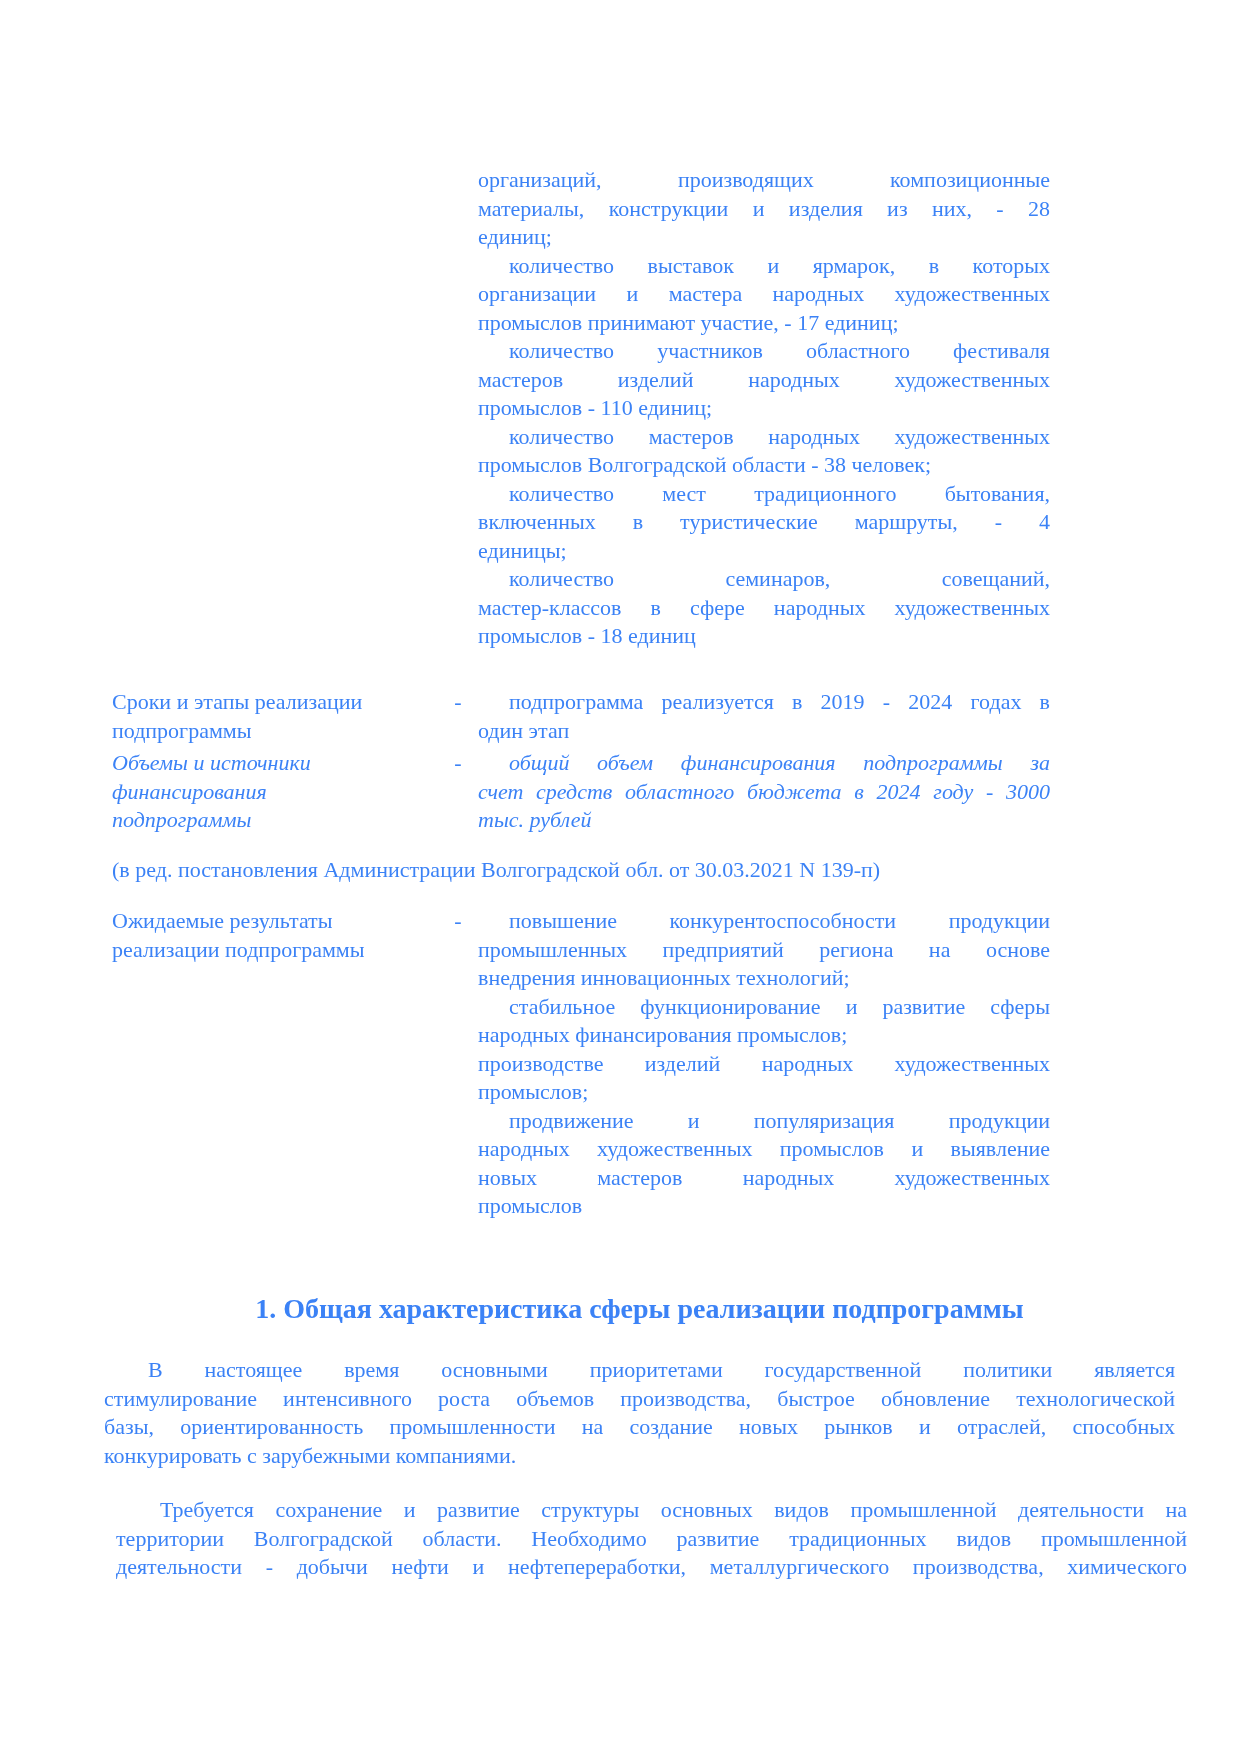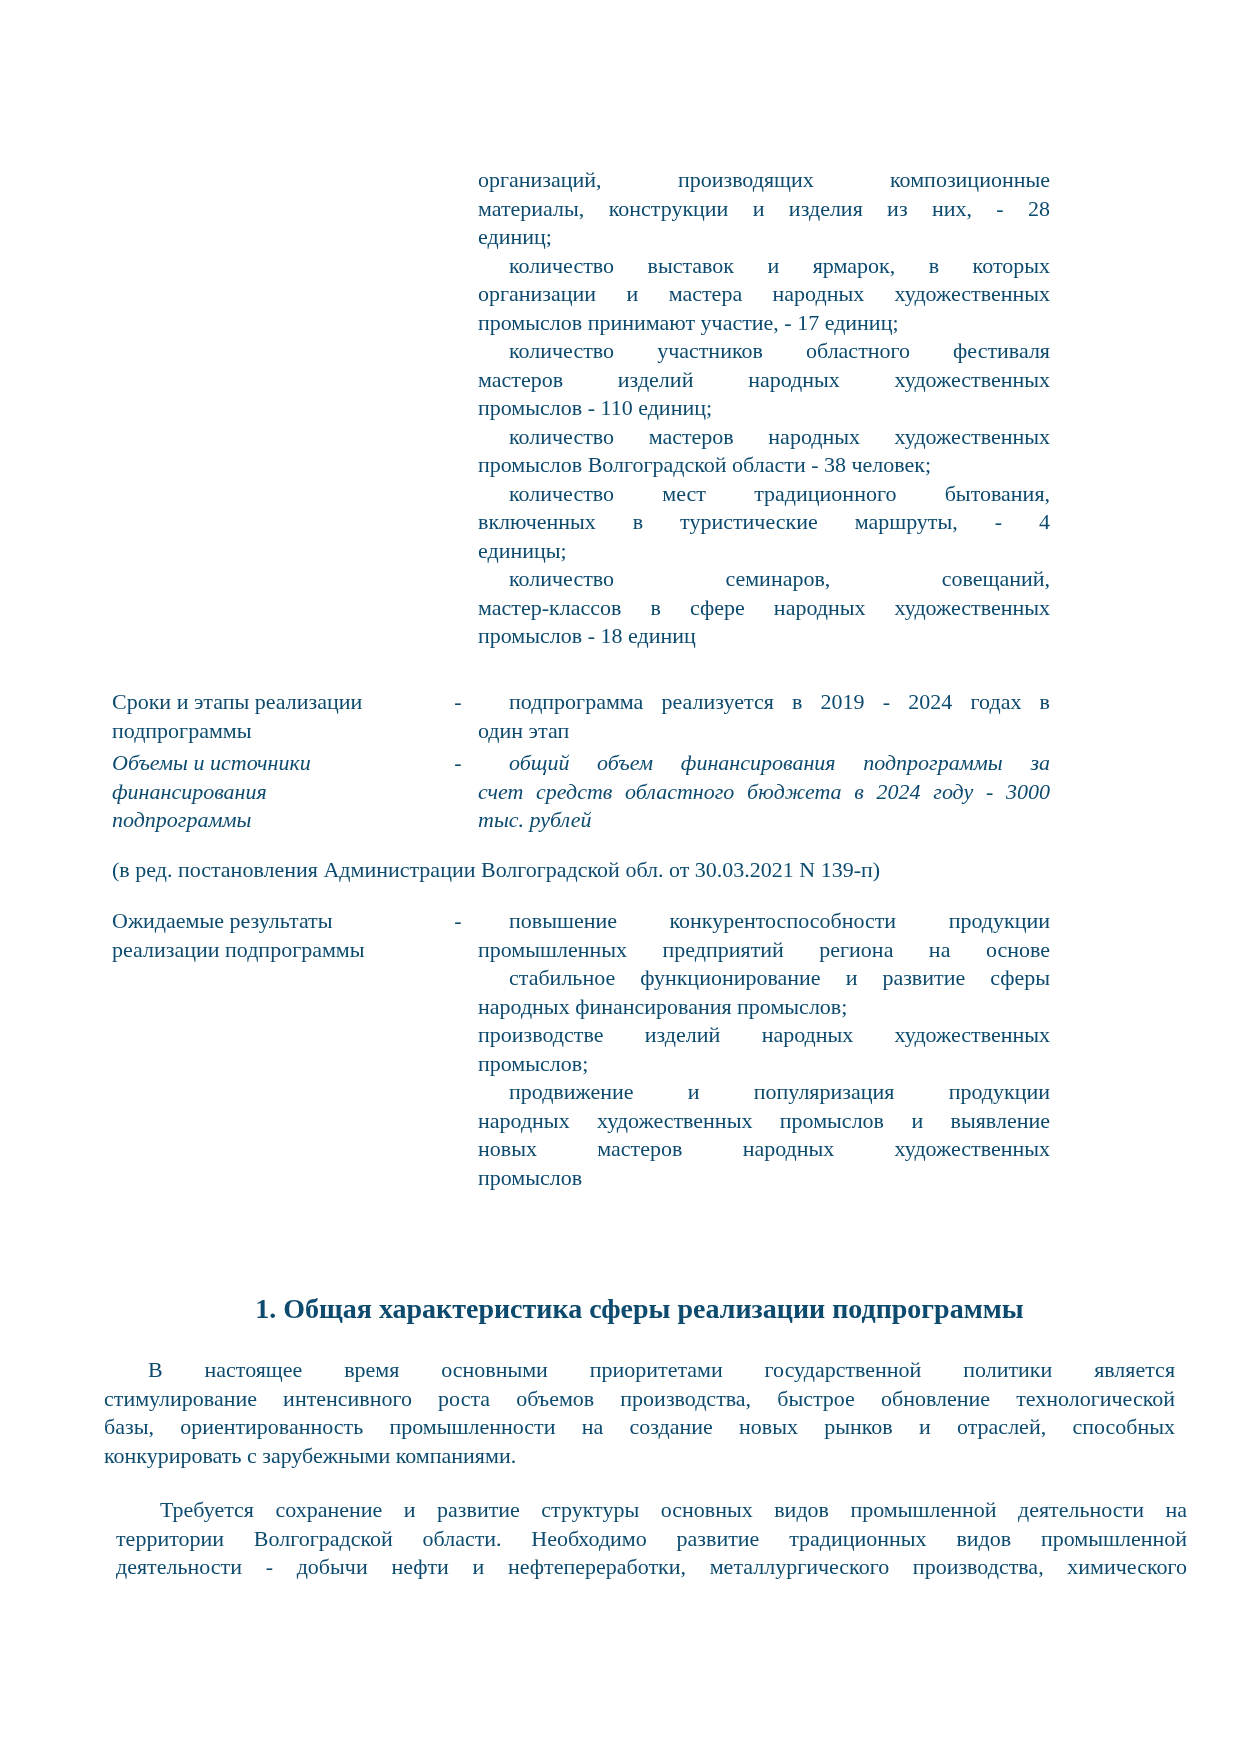--- a/index.html
+++ b/index.html
@@ -6,21 +6,21 @@
     margin: 0;
     padding: 0;
     background: #e8e8e8;
   }
   .page {
     position: relative;
     width: 1240px;
     height: 1754px;
     margin: 0 auto;
     background: #ffffff;
-    color: #0c4a6e;
+    color: #3b82f6;
     font-family: "Liberation Serif", "DejaVu Serif", serif;
     font-size: 22px;
     overflow: hidden;
   }
   .tl { line-height: 28.5px; white-space: normal; }
   .jl { text-align: justify; text-align-last: justify; }
   .ll { text-align: center; text-align-last: left; }
   .ind { text-indent: 31px; }
   .bind { text-indent: 44px; }
 
@@ -129,20 +129,21 @@
 
   <div class="prow row-results">
     <div class="label">
       <div class="tl ll">Ожидаемые результаты</div>
       <div class="tl ll">реализации подпрограммы</div>
     </div>
     <div class="dash tl">-</div>
     <div class="content">
       <div class="tl jl ind">повышение конкурентоспособности продукции</div>
       <div class="tl jl">промышленных предприятий региона на основе</div>
+      <div class="tl ll">внедрения инновационных технологий;</div>
       <div class="tl jl ind">стабильное функционирование и развитие сферы</div>
       <div class="tl ll">народных финансирования промыслов;</div>
       <div class="tl jl">производстве изделий народных художественных</div>
       <div class="tl ll">промыслов;</div>
       <div class="tl jl ind">продвижение и популяризация продукции</div>
       <div class="tl jl">народных художественных промыслов и выявление</div>
       <div class="tl jl">новых мастеров народных художественных</div>
       <div class="tl ll">промыслов</div>
     </div>
   </div>

